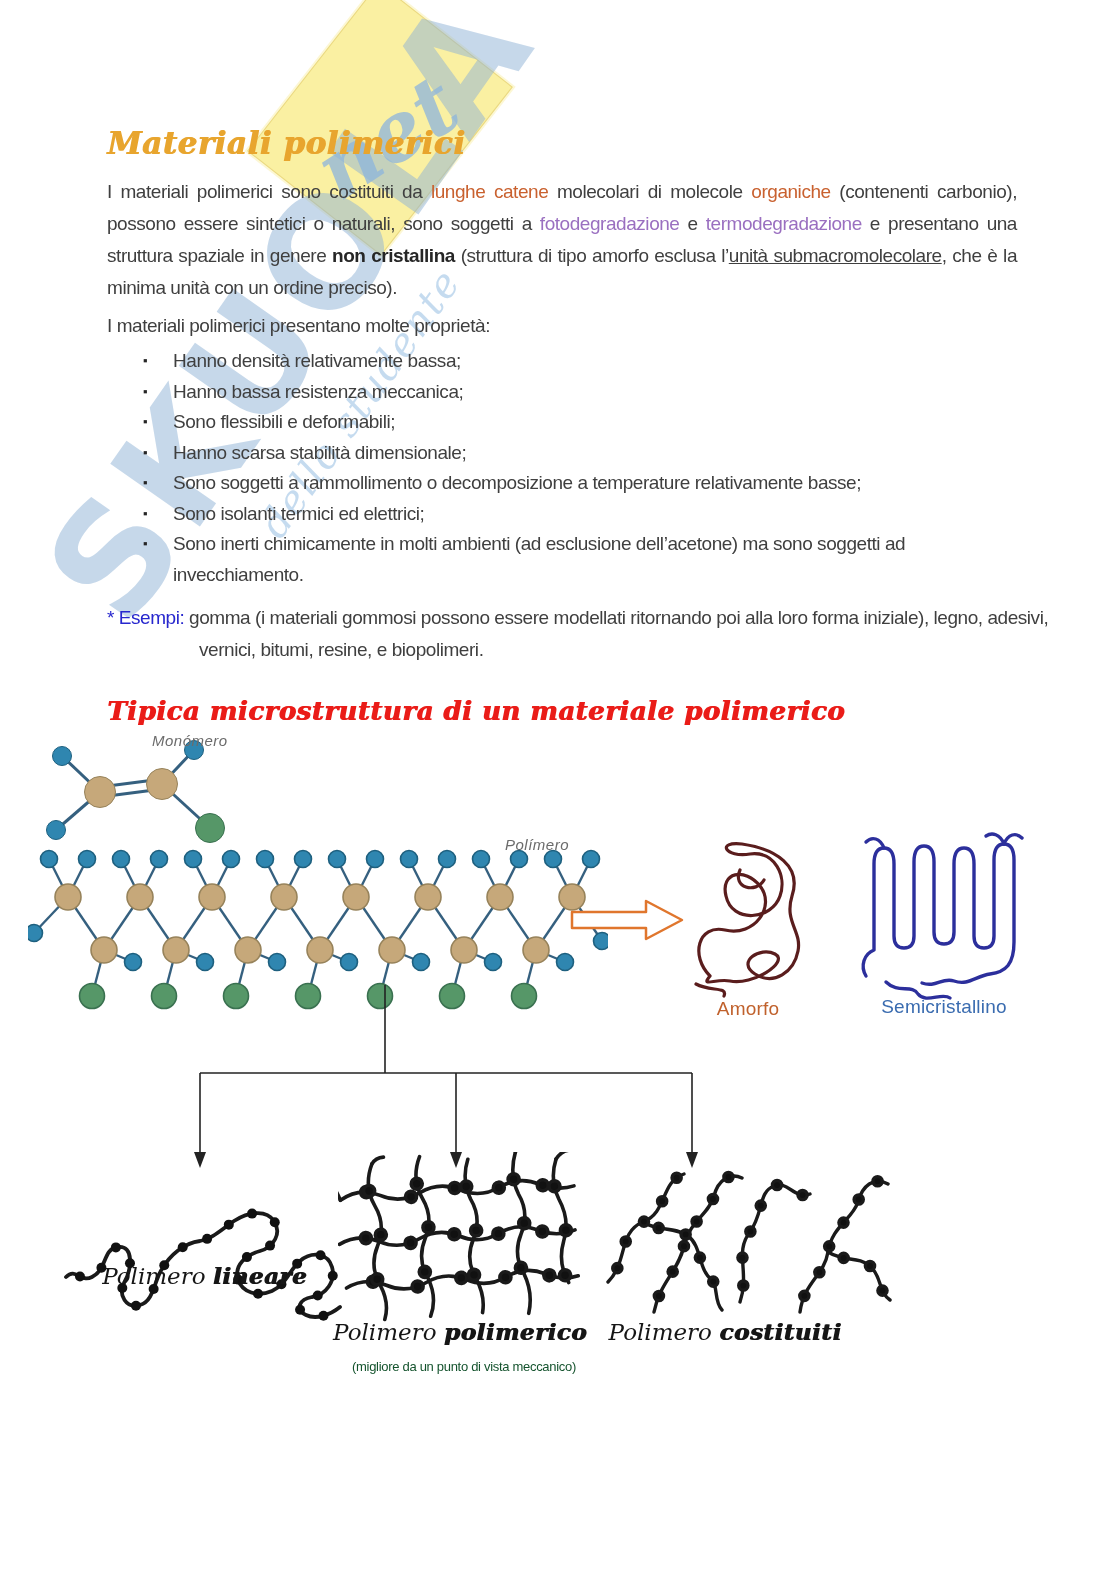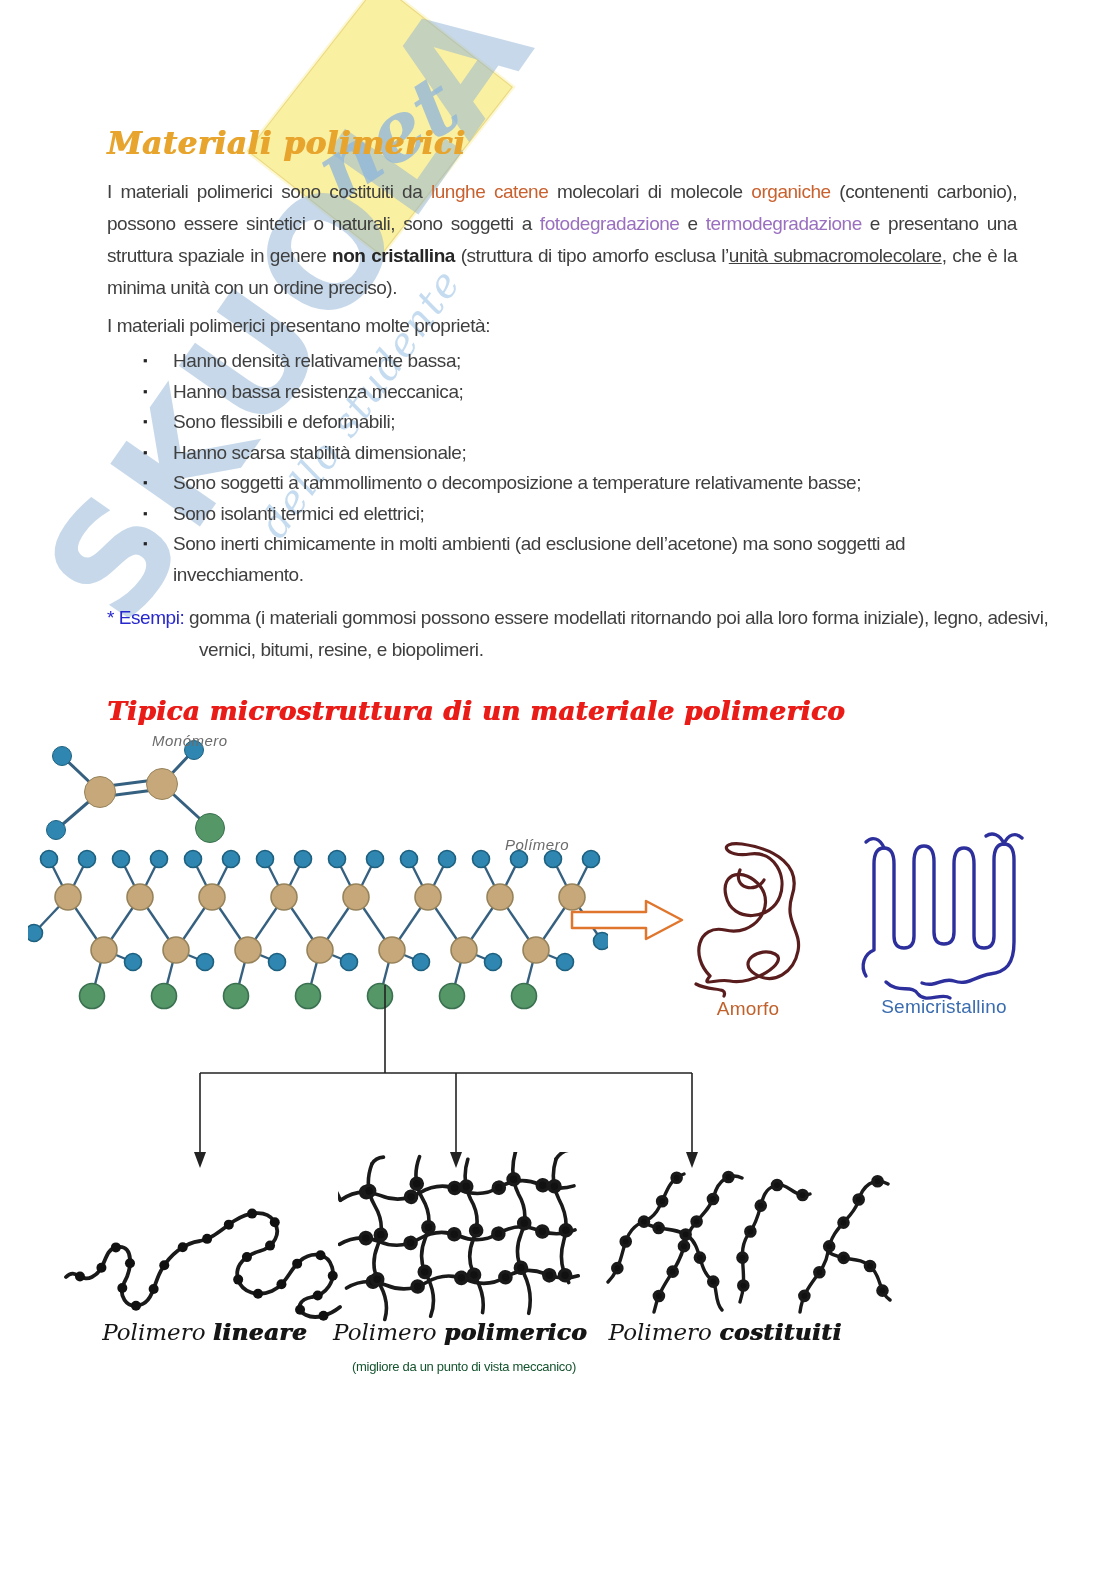--- a/index.html
+++ b/index.html
@@ -353,21 +353,21 @@
         <circle cx="231.19227600097656" cy="86.34545135498047" r="4.6" fill="#111"></circle>
         <circle cx="245.4957275390625" cy="62.61949157714844" r="4.6" fill="#111"></circle>
         <circle cx="260.69927978515625" cy="39.51899337768555" r="4.6" fill="#111"></circle>
         <circle cx="279.56097412109375" cy="21.200956344604492" r="4.6" fill="#111"></circle>
         <circle cx="245.61927795410156" cy="97.90734100341797" r="4.6" fill="#111"></circle>
         <circle cx="272.0020446777344" cy="106.00172424316406" r="4.6" fill="#111"></circle>
         <circle cx="284.4778137207031" cy="130.62161254882812" r="4.6" fill="#111"></circle>
       </g>
   </svg>
 
-  <div class="abs struct-label" style="left:62px;top:1318px;width:285px;">
+  <div class="abs struct-label" style="left:62px;top:1262px;width:285px;">
     <span>Polimero</span>
     <span class="strong">lineare</span>
   </div>
   <div class="abs struct-label" style="left:330px;top:1318px;width:260px;">
     <span>Polimero</span>
     <span class="strong">polimerico</span>
   </div>
   <div class="abs struct-label" style="left:585px;top:1318px;width:280px;">
     <span>Polimero</span>
     <span class="strong">costituiti</span>

